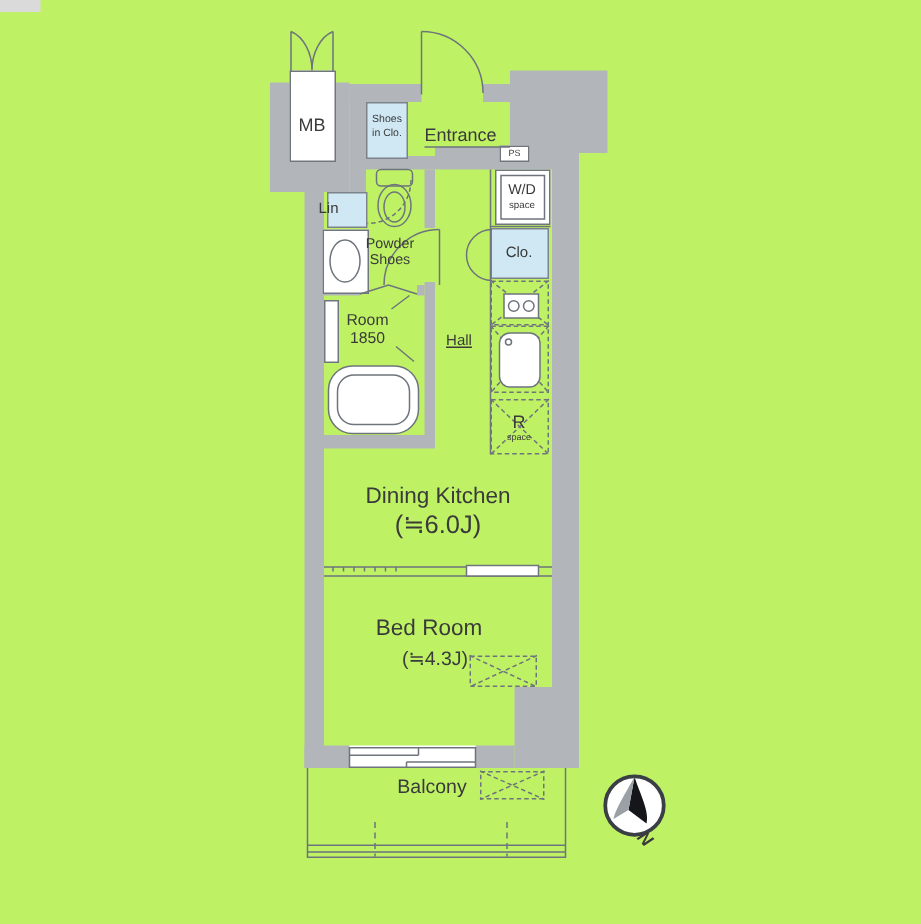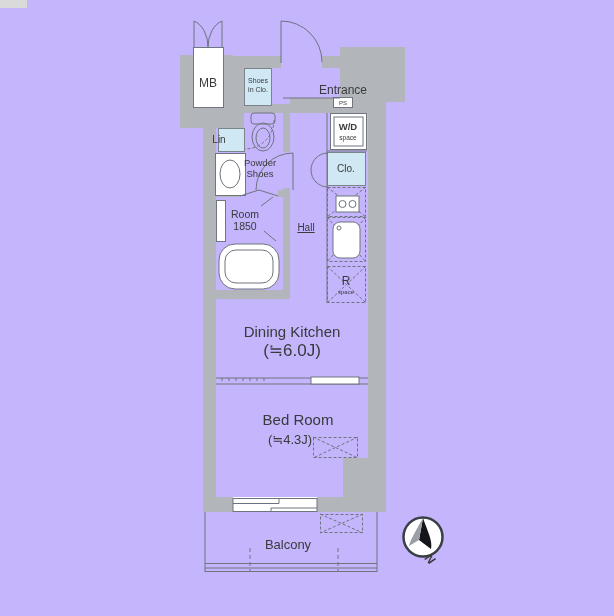--- a/index.html
+++ b/index.html
@@ -1,17 +1,17 @@
 <!DOCTYPE html>
 <html><head>
 <meta charset="utf-8">
 <style>
   html,body{margin:0;padding:0;background:#fff;}
   #canvas{
-    position:relative;width:614px;height:616px;background:#c4b5fd;overflow:hidden;
+    position:relative;width:614px;height:616px;background:#bef264;overflow:hidden;
     font-family:"Liberation Sans",sans-serif;color:#3a3a3a;
   }
   .wall{position:absolute;background:#b2b6ba;}
   .whitebox{position:absolute;background:#fff;border:1px solid #70767e;box-sizing:border-box;}
   .bluebox{position:absolute;background:#cfe8f4;border:1px solid #7d838b;box-sizing:border-box;}
   .lbl{
     position:absolute;transform:translate(-50%,-50%);white-space:nowrap;
     color:#3a3a3a;line-height:1;text-align:center;
   }
   svg.linework{position:absolute;left:0;top:0;pointer-events:none;}
@@ -151,45 +151,45 @@
       <path d="M423 518 C427 530 433 541 431 549 L419 540 Z" fill="#15161a"></path>
       <path d="M423 518 C418 527 410 540 409 546 L419 540 Z" fill="#9aa0a6"></path>
     </g>
   </svg>
 
   <div class="lbl" style="left:208px;top:83px;font-size:12px;">MB</div>
 
   <div class="lbl" style="left:258px;top:80px;font-size:7px;">Shoes</div>
   <div class="lbl" style="left:258px;top:89px;font-size:7px;">in Clo.</div>
 
-  <div class="lbl" style="left:307px;top:90px;font-size:12px;margin-left:36px;">Entrance</div>
+  <div class="lbl" style="left:307px;top:90px;font-size:12px;">Entrance</div>
 
   <div class="lbl" style="left:343px;top:103px;font-size:6px;">PS</div>
 
-  <div class="lbl" style="left:348px;top:127px;font-size:9.5px;font-weight:bold;">W/D</div>
+  <div class="lbl" style="left:348px;top:127px;font-size:9.5px;">W/D</div>
   <div class="lbl" style="left:348px;top:138px;font-size:6.5px;">space</div>
 
   <div class="lbl" style="left:219px;top:140px;font-size:10px;">Lin</div>
 
   <div class="lbl" style="left:260px;top:163px;font-size:9.5px;text-align:center;">Powder</div>
   <div class="lbl" style="left:260px;top:174px;font-size:9.5px;">Shoes</div>
 
   <div class="lbl" style="left:346px;top:169px;font-size:10px;">Clo.</div>
 
   <div class="lbl" style="left:245px;top:214px;font-size:10.5px;">Room</div>
   <div class="lbl" style="left:245px;top:226px;font-size:10.5px;">1850</div>
 
   <div class="lbl" style="left:306px;top:228px;font-size:10px;text-decoration:underline;">Hall</div>
 
   <div class="lbl" style="left:346px;top:281px;font-size:12px;">R</div>
   <div class="lbl" style="left:346px;top:292px;font-size:6px;">space</div>
 
   <div class="lbl" style="left:292px;top:331px;font-size:15px;">Dining Kitchen</div>
   <div class="lbl" style="left:292px;top:350px;font-size:17px;">(≒6.0J)</div>
 
-  <div class="lbl" style="left:298px;top:419px;font-size:15px;">Bed Room</div>
+  <div class="lbl" style="left:286px;top:419px;font-size:15px;">Bed Room</div>
   <div class="lbl" style="left:290px;top:439px;font-size:13px;">(≒4.3J)</div>
 
-  <div class="lbl" style="left:288px;top:544px;font-size:13px;">Balcony</div>
+  <div class="lbl" style="left:288px;top:524px;font-size:13px;">Balcony</div>
 
   <div class="lbl" style="left:430px;top:559px;font-size:12px;font-style:italic;font-weight:bold;transform:translate(-50%,-50%) rotate(45deg);">N</div>
 
 </div>
 
 </body></html>

